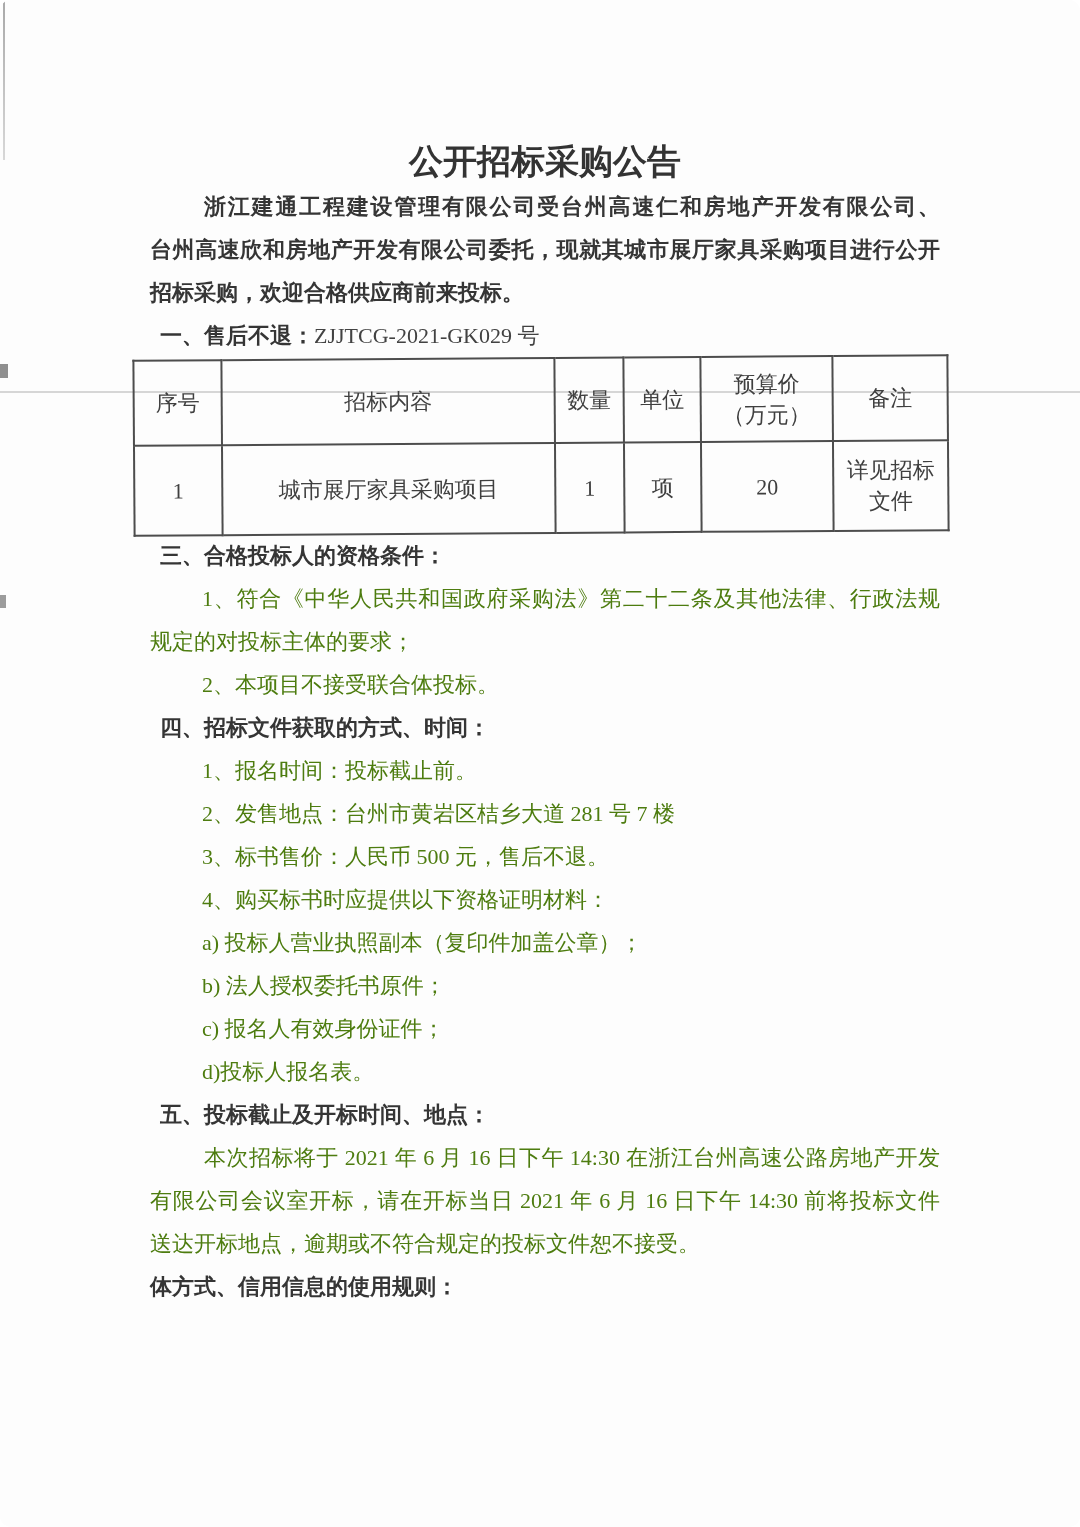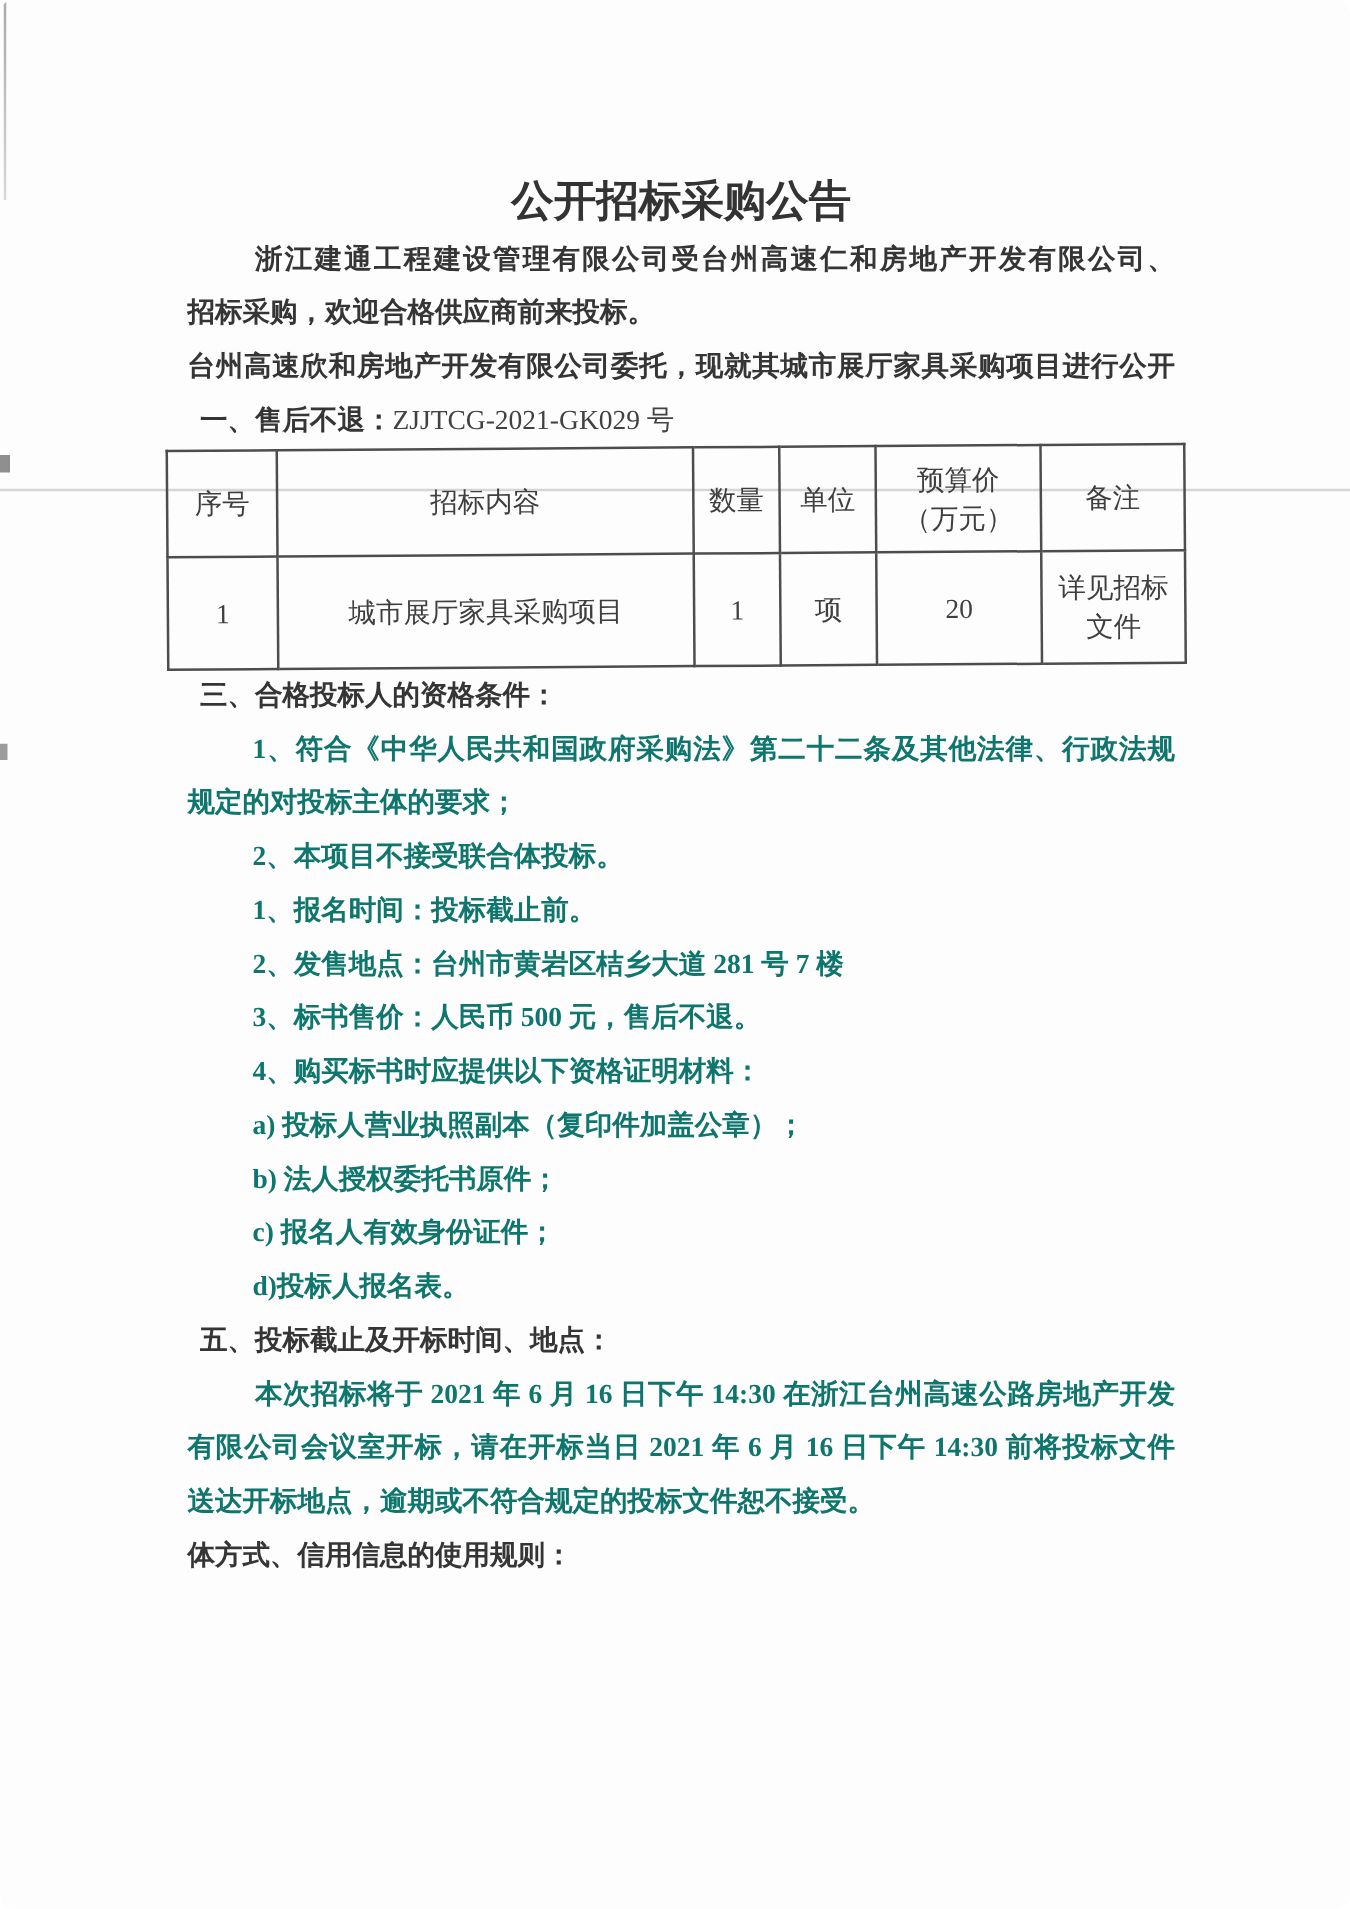--- a/index.html
+++ b/index.html
@@ -42,22 +42,21 @@
     text-align: center;
     height: 46px;
     line-height: 46px;
     margin-bottom: 0;
   }
   .line {
     font-size: 22px;
     line-height: 43px;
     height: 43px;
     white-space: nowrap;
-    color: #0f766e;
-    font-weight: bold;
+    color: #4d7c0f;
   }
   .line.bold { font-weight: bold; color: #353535; }
   .line.indent-para { padding-left: 54px; }
   .line.indent-item { padding-left: 52px; }
   .line.indent-section { padding-left: 10px; }
   .line.justify {
     white-space: normal;
     text-align: justify;
     text-align-last: justify;
   }
@@ -96,22 +95,22 @@
 <div class="page">
   <div class="edge-line-left"></div>
   <div class="edge-tick-1"></div>
   <div class="edge-tick-2"></div>
   <div class="scan-seam"></div>
 
   <div class="content">
     <div class="doc-title">公开招标采购公告</div>
     <div id="lines-before">
         <div class="line bold indent-para justify"><span>浙江建通工程建设管理有限公司受台州高速仁和房地产开发有限公司、</span></div>
+        <div class="line bold justify"><span>台州高速欣和房地产开发有限公司委托，现就其城市展厅家具采购项目进行公开</span></div>
         <div class="line bold"><span>招标采购，欢迎合格供应商前来投标。</span></div>
-        <div class="line bold justify"><span>台州高速欣和房地产开发有限公司委托，现就其城市展厅家具采购项目进行公开</span></div>
         <div class="line bold indent-section"><span>一、售后不退：</span><span class="tail">ZJJTCG-2021-GK029 号</span></div>
       </div>
     <table class="tender-table">
       <tbody id="table-body">
           <tr class="head">
             <td class="col-0">序号</td>
             <td class="col-1">招标内容</td>
             <td class="col-2">数量</td>
             <td class="col-3">单位</td>
             <td class="col-4">预算价
@@ -127,20 +126,21 @@
             <td class="col-5">详见招标
 文件</td>
           </tr>
         </tbody>
     </table>
     <div id="lines-after">
         <div class="line bold indent-section"><span>三、合格投标人的资格条件：</span></div>
         <div class="line indent-item justify"><span>1、符合《中华人民共和国政府采购法》第二十二条及其他法律、行政法规</span></div>
         <div class="line"><span>规定的对投标主体的要求；</span></div>
         <div class="line indent-item"><span>2、本项目不接受联合体投标。</span></div>
+        <div class="line bold indent-section"><span>四、招标文件获取的方式、时间：</span></div>
         <div class="line indent-item"><span>1、报名时间：投标截止前。</span></div>
         <div class="line indent-item"><span>2、发售地点：台州市黄岩区桔乡大道 281 号 7 楼</span></div>
         <div class="line indent-item"><span>3、标书售价：人民币 500 元，售后不退。</span></div>
         <div class="line indent-item"><span>4、购买标书时应提供以下资格证明材料：</span></div>
         <div class="line indent-item"><span>a) 投标人营业执照副本（复印件加盖公章）；</span></div>
         <div class="line indent-item"><span>b) 法人授权委托书原件；</span></div>
         <div class="line indent-item"><span>c) 报名人有效身份证件；</span></div>
         <div class="line indent-item"><span>d)投标人报名表。</span></div>
         <div class="line bold indent-section"><span>五、投标截止及开标时间、地点：</span></div>
         <div class="line indent-para justify"><span>本次招标将于 2021 年 6 月 16 日下午 14:30 在浙江台州高速公路房地产开发</span></div>

